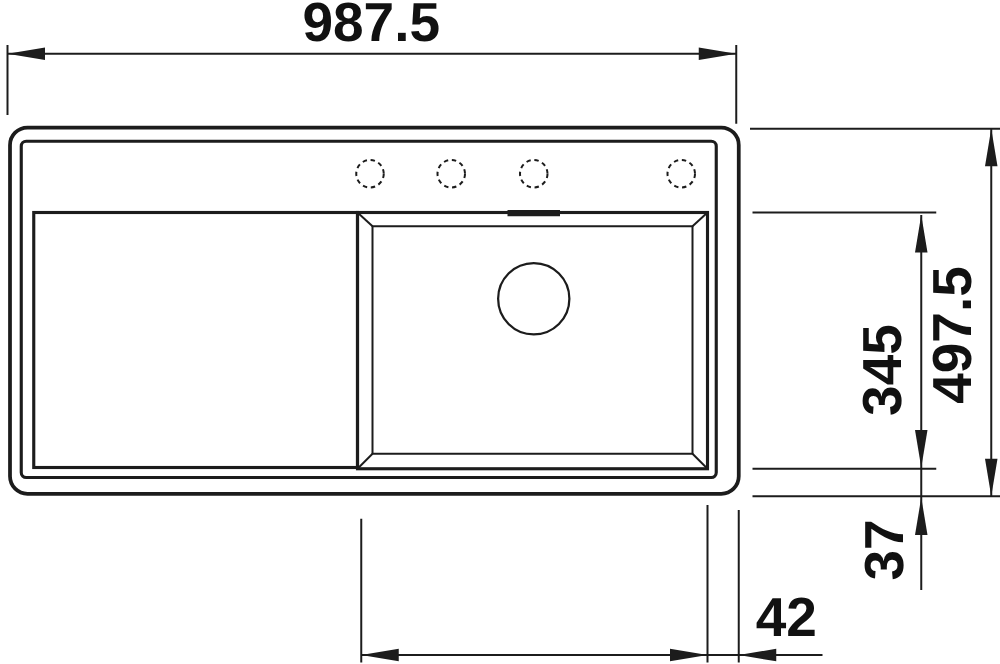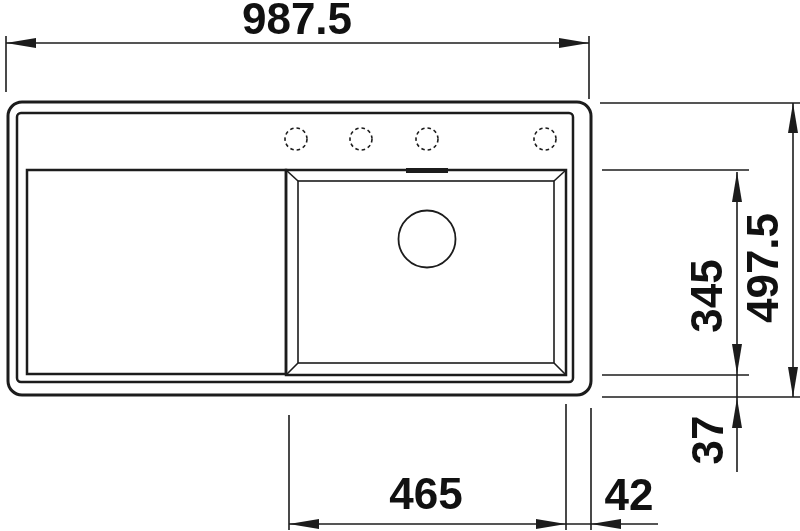--- a/index.html
+++ b/index.html
@@ -90,17 +90,16 @@
   </svg>
 
   <div class="dim-label" style="left:297px;top:19px;">987.5</div>
 
   <div class="dim-label vert" style="left:763px;top:268px;">497.5</div>
 
   <div class="dim-label vert" style="left:707px;top:296px;">345</div>
 
   <div class="dim-label vert" style="left:708px;top:440px;">37</div>
 
-  <div class="dim-label" style="left:426px;top:494px;">465</div>
 
   <div class="dim-label" style="left:629px;top:495px;text-align:right;">42</div>
 
 </div>
 
 </body></html>

